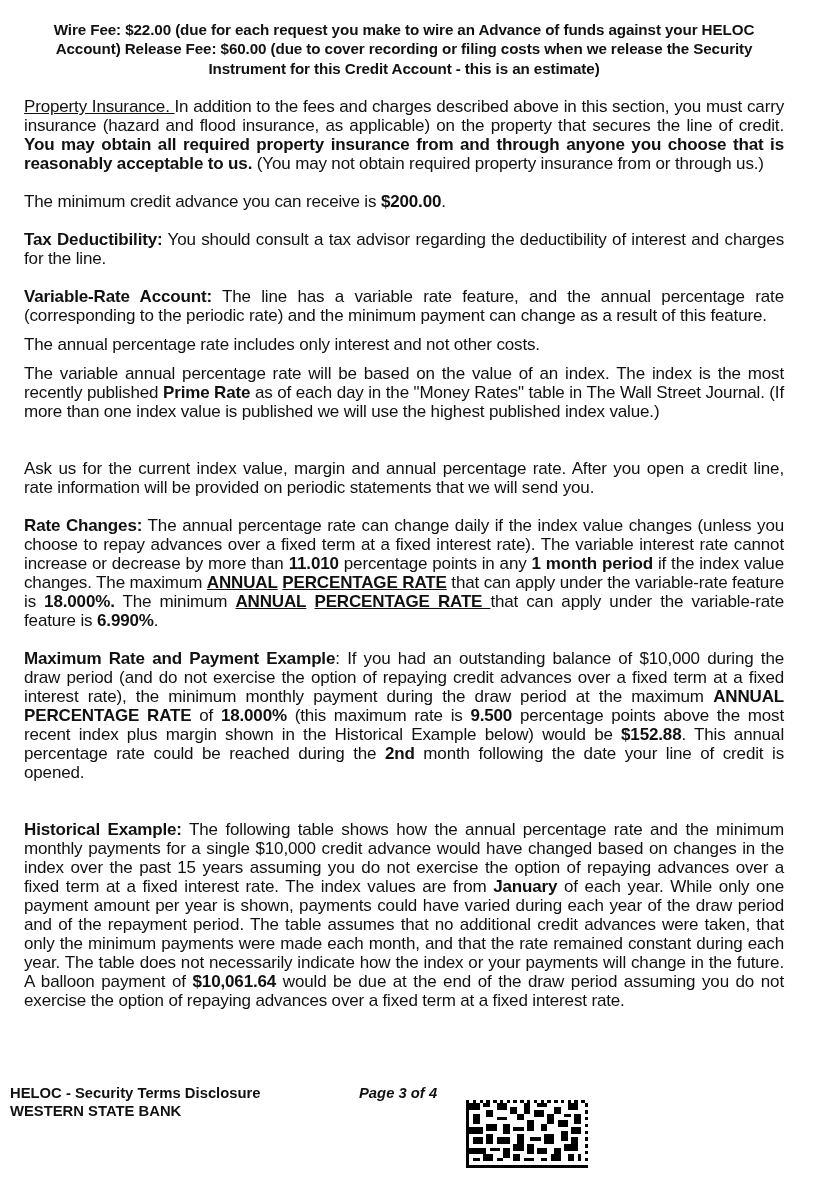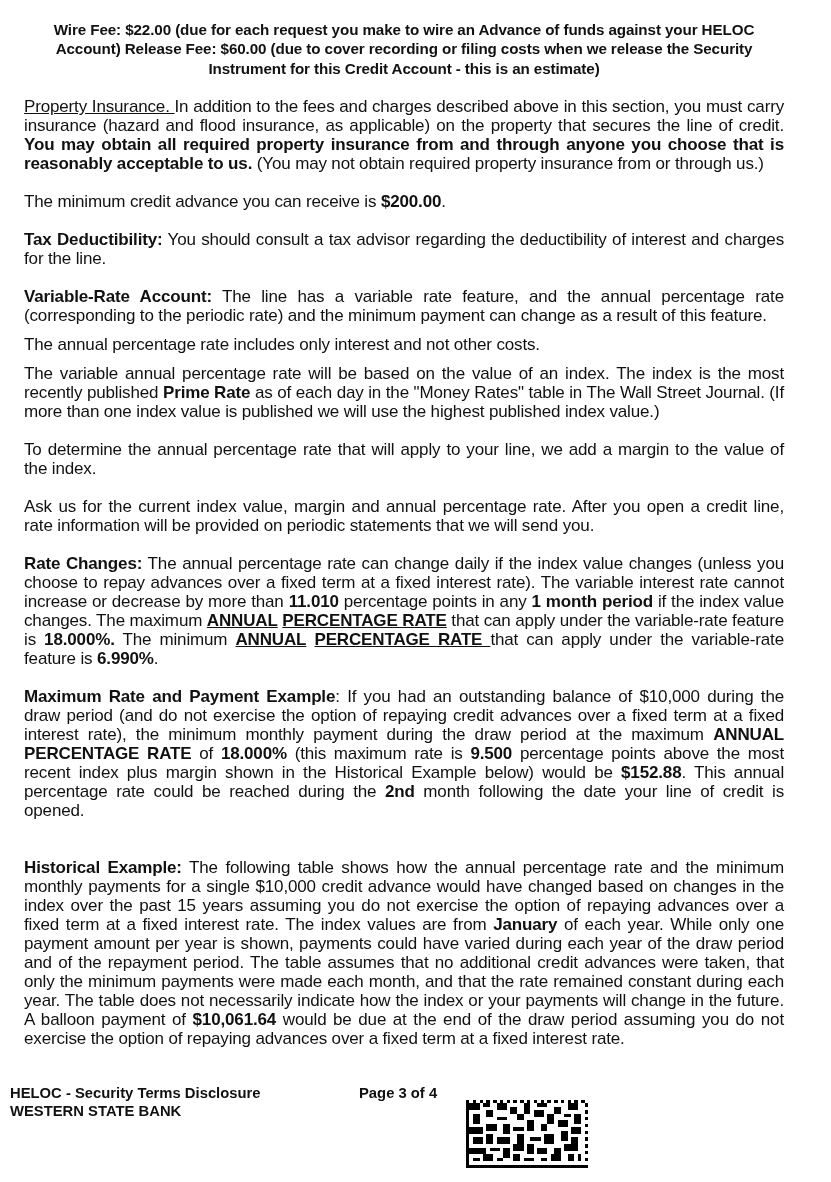--- a/index.html
+++ b/index.html
@@ -15,21 +15,21 @@
   .b { font-weight: bold; }
   .u { text-decoration: underline; }
   .i { }
   .gap-s { height: 10px; }
   .gap-m { height: 19px; }
   .gap-l { height: 38px; }
   .head-block { font-weight: bold; font-size: 15.2px; line-height: 19.4px; text-align: center; letter-spacing: -0.1px; }
   .footer { position: absolute; left: 10px; top: 1084px; width: 460px; font-weight: bold; font-size: 14.8px; line-height: 18px; }
   .footer-title { position: absolute; left: 0; top: 0; white-space: nowrap; }
   .footer-bank { position: absolute; left: 0; top: 18px; white-space: nowrap; }
-  .footer-page { position: absolute; left: 349px; top: 0; white-space: nowrap; }
+  .footer-page { position: absolute; left: 349px; top: 0; white-space: nowrap; font-style: italic; }
   .barcode { position: absolute; left: 466px; top: 1100px; width: 122px; height: 68px; }
 </style>
 </head>
 <body>
 
 <div class="page">
 
   <p class="head-block">Wire Fee: $22.00 (due for each request you make to wire an Advance of funds against your HELOC Account)  Release Fee: $60.00 (due to cover recording or filing costs when we release the Security Instrument for this  Credit Account - this is an estimate)</p>
 
   <div class="gap-m"></div>
@@ -51,21 +51,20 @@
   <div class="gap-s"></div>
 
   <p>The annual percentage rate includes only interest and not other costs.</p>
 
   <div class="gap-s"></div>
 
   <p><span>The variable annual percentage rate will be based on the value of an index. The index is the most recently published </span><span class="b">Prime Rate</span><span> as of each day in the "Money Rates" table in </span><span class="i">The Wall Street Journal</span><span>. (If more than one index value is  published we will use the highest published index value.)</span></p>
 
   <div class="gap-m"></div>
 
-  <p>To determine the annual percentage rate that will apply to your line, we add a margin to the value of the index.</p>
 
   <div class="gap-m"></div>
 
   <p>Ask us for the current index value, margin and annual percentage rate. After you open a credit line, rate information will  be provided on periodic statements that we will send you.</p>
 
   <div class="gap-m"></div>
 
   <p><span class="b">Rate Changes:</span><span> The annual percentage rate can change daily if the index value changes (unless you choose to repay  advances over a fixed term at a fixed interest rate). The variable interest rate cannot increase or decrease by more than </span><span class="b">11.010</span><span> percentage points in any </span><span class="b">1 month period</span><span> if the index value changes. The maximum </span><span class="b u">ANNUAL</span> <span class="b u">PERCENTAGE  RATE</span><span> that can apply under the variable-rate feature is </span><span class="b">18.000%.</span><span> The minimum </span><span class="b u">ANNUAL</span> <span class="b u">PERCENTAGE RATE </span><span>that can apply under the variable-rate feature is </span><span class="b">6.990%</span><span>.</span></p>
 
   <div class="gap-m"></div>

